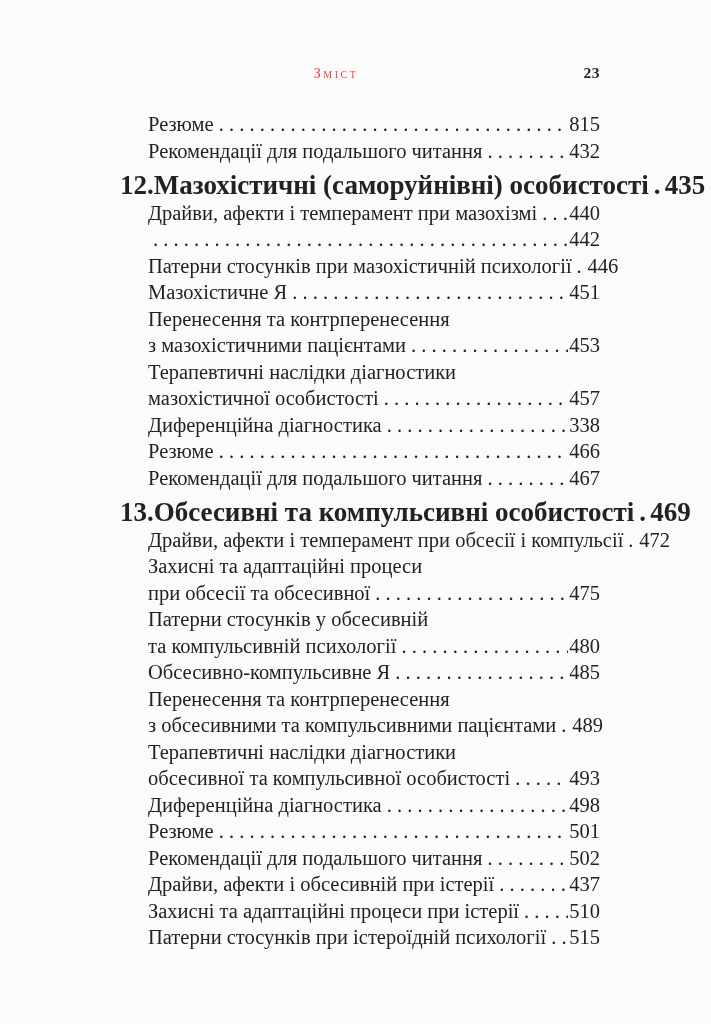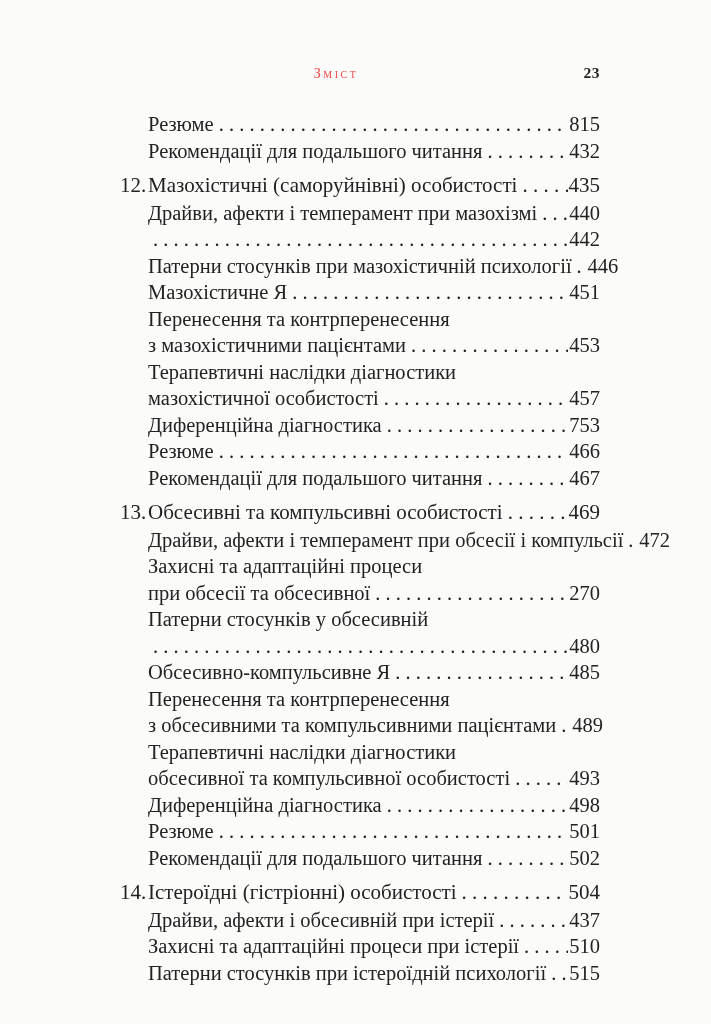--- a/index.html
+++ b/index.html
@@ -50,22 +50,22 @@
     display: flex;
     align-items: baseline;
     font-size: 20.5px;
     line-height: 26.5px;
     white-space: nowrap;
   }
   .row.sub {
     padding-left: 28px;
   }
   .row.chapter {
-    font-weight: normal;
-    font-size: 21px;
+    font-weight: bold;
+    font-size: 27px;
     margin-top: 8px;
     margin-bottom: 1px;
   }
   .num {
     flex: 0 0 28px;
   }
   .t {
     flex: 0 0 auto;
   }
   .dots {
@@ -139,21 +139,21 @@
         <span class="t">Терапевтичні наслідки діагностики</span>
       </div>
       <div class="row sub">
         <span class="t">мазохістичної особистості</span>
         <span class="dots"></span>
         <span class="pg">457</span>
       </div>
       <div class="row sub">
         <span class="t">Диференційна діагностика</span>
         <span class="dots"></span>
-        <span class="pg">753</span>
+        <span class="pg">338</span>
       </div>
       <div class="row sub">
         <span class="t">Резюме</span>
         <span class="dots"></span>
         <span class="pg">466</span>
       </div>
       <div class="row sub">
         <span class="t">Рекомендації для подальшого читання</span>
         <span class="dots"></span>
         <span class="pg">467</span>
@@ -168,26 +168,27 @@
         <span class="t">Драйви, афекти і темперамент при обсесії і компульсії</span>
         <span class="dots"></span>
         <span class="pg">472</span>
       </div>
       <div class="row sub">
         <span class="t">Захисні та адаптаційні процеси</span>
       </div>
       <div class="row sub">
         <span class="t">при обсесії та обсесивної</span>
         <span class="dots"></span>
-        <span class="pg">270</span>
+        <span class="pg">475</span>
       </div>
       <div class="row sub">
         <span class="t">Патерни стосунків у обсесивній</span>
       </div>
       <div class="row sub">
+        <span class="t">та компульсивній психології</span>
         <span class="dots"></span>
         <span class="pg">480</span>
       </div>
       <div class="row sub">
         <span class="t">Обсесивно-компульсивне Я</span>
         <span class="dots"></span>
         <span class="pg">485</span>
       </div>
       <div class="row sub">
         <span class="t">Перенесення та контрперенесення</span>
@@ -212,26 +213,20 @@
       </div>
       <div class="row sub">
         <span class="t">Резюме</span>
         <span class="dots"></span>
         <span class="pg">501</span>
       </div>
       <div class="row sub">
         <span class="t">Рекомендації для подальшого читання</span>
         <span class="dots"></span>
         <span class="pg">502</span>
-      </div>
-      <div class="row chapter">
-        <span class="num">14.</span>
-        <span class="t">Істероїдні (гістріонні) особистості</span>
-        <span class="dots"></span>
-        <span class="pg">504</span>
       </div>
       <div class="row sub">
         <span class="t">Драйви, афекти і обсесивній при істерії</span>
         <span class="dots"></span>
         <span class="pg">437</span>
       </div>
       <div class="row sub">
         <span class="t">Захисні та адаптаційні процеси при істерії</span>
         <span class="dots"></span>
         <span class="pg">510</span>

